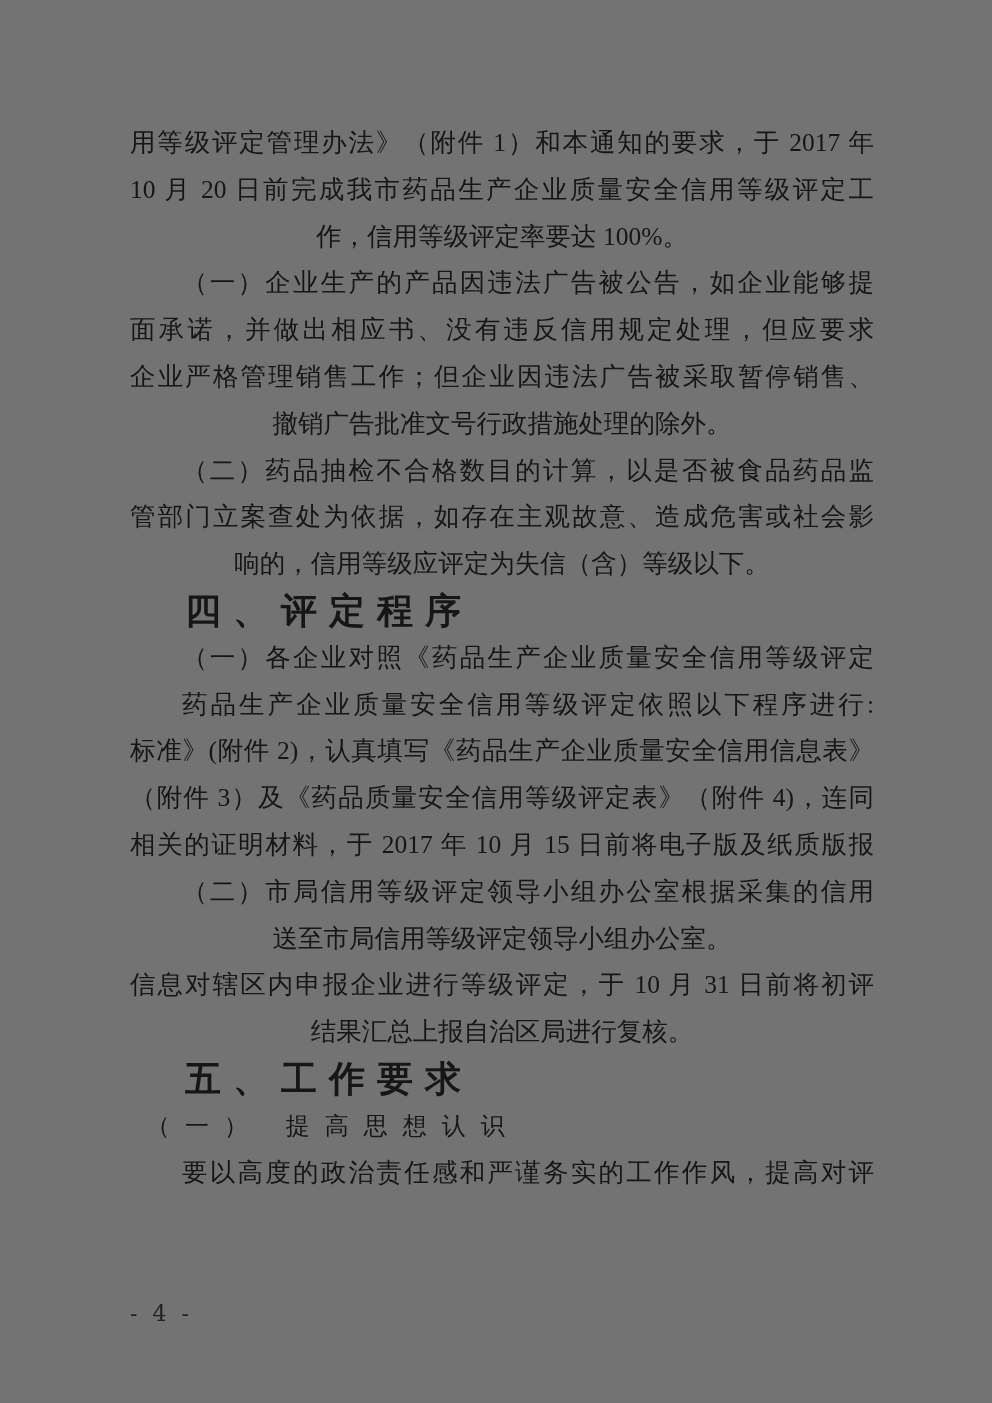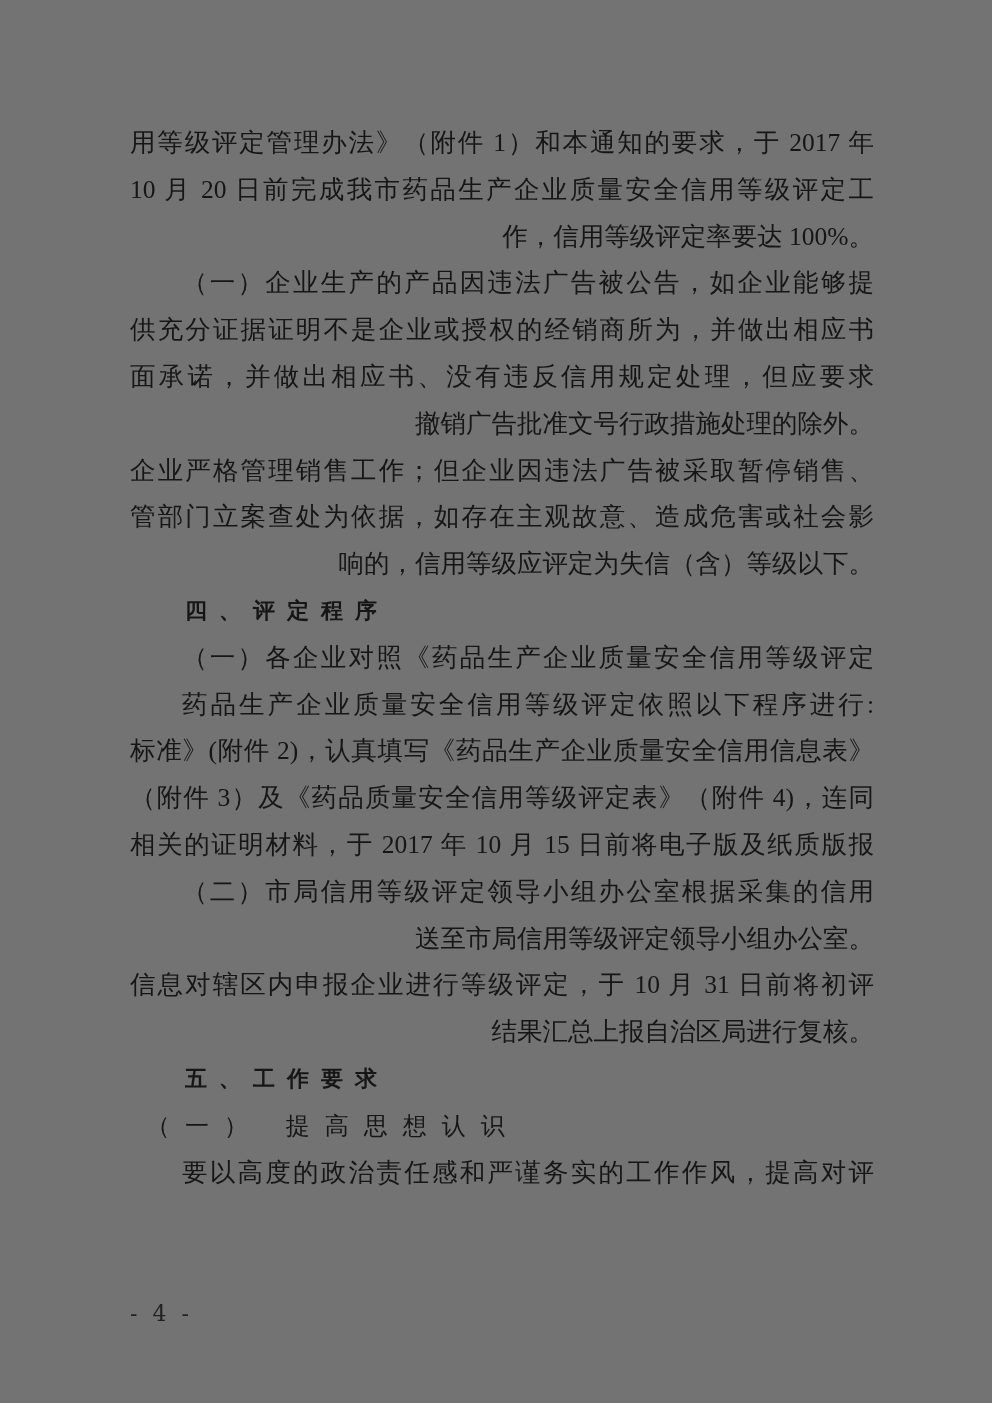--- a/index.html
+++ b/index.html
@@ -27,29 +27,29 @@
     color: #161616;
     font-family: "Liberation Serif", "DejaVu Serif", serif;
     white-space: normal;
     overflow: visible;
   }
   .fill {
     text-align: justify;
     text-align-last: justify;
   }
   .end {
-    text-align: right;
+    text-align: center;
   }
   .indent {
     text-indent: 52px;
   }
   .h-hei {
     font-family: "Liberation Sans", "DejaVu Sans", sans-serif;
     font-weight: 700;
-    font-size: 22px;
+    font-size: 36px;
     letter-spacing: 12px;
     text-indent: 55px;
     text-align: left;
   }
   .h-kai {
     font-family: "DejaVu Serif", "Liberation Serif", serif;
     font-size: 24px;
     letter-spacing: 15px;
     text-indent: 16px;
     text-align: left;
@@ -67,24 +67,24 @@
 </style>
 </head>
 <body>
 
 <div class="page">
   <div class="textblock">
     <div class="line fill">用等级评定管理办法》（附件 1）和本通知的要求，于 2017 年</div>
     <div class="line fill">10 月 20 日前完成我市药品生产企业质量安全信用等级评定工</div>
     <div class="line end">作，信用等级评定率要达 100%。</div>
     <div class="line fill indent">（一）企业生产的产品因违法广告被公告，如企业能够提</div>
-    <div class="line fill">供充分证据证明不是企业或授权的经销商所为，并做出相应书</div>
     <div class="line fill">面承诺，并做出相应书、没有违反信用规定处理，但应要求</div>
+    <div class="line fill">企业严格管理销售工作；但企业因违法广告被采取暂停销售、</div>
     <div class="line end">撤销广告批准文号行政措施处理的除外。</div>
-    <div class="line fill">企业严格管理销售工作；但企业因违法广告被采取暂停销售、</div>
+    <div class="line fill indent">（二）药品抽检不合格数目的计算，以是否被食品药品监</div>
     <div class="line fill">管部门立案查处为依据，如存在主观故意、造成危害或社会影</div>
     <div class="line end">响的，信用等级应评定为失信（含）等级以下。</div>
     <div class="line h-hei">四、评定程序</div>
     <div class="line fill indent">（一）各企业对照《药品生产企业质量安全信用等级评定</div>
     <div class="line fill indent">药品生产企业质量安全信用等级评定依照以下程序进行:</div>
     <div class="line fill">标准》(附件 2)，认真填写《药品生产企业质量安全信用信息表》</div>
     <div class="line fill">（附件 3）及《药品质量安全信用等级评定表》（附件 4)，连同</div>
     <div class="line fill">相关的证明材料，于 2017 年 10 月 15 日前将电子版及纸质版报</div>
     <div class="line fill indent">（二）市局信用等级评定领导小组办公室根据采集的信用</div>
     <div class="line end">送至市局信用等级评定领导小组办公室。</div>

